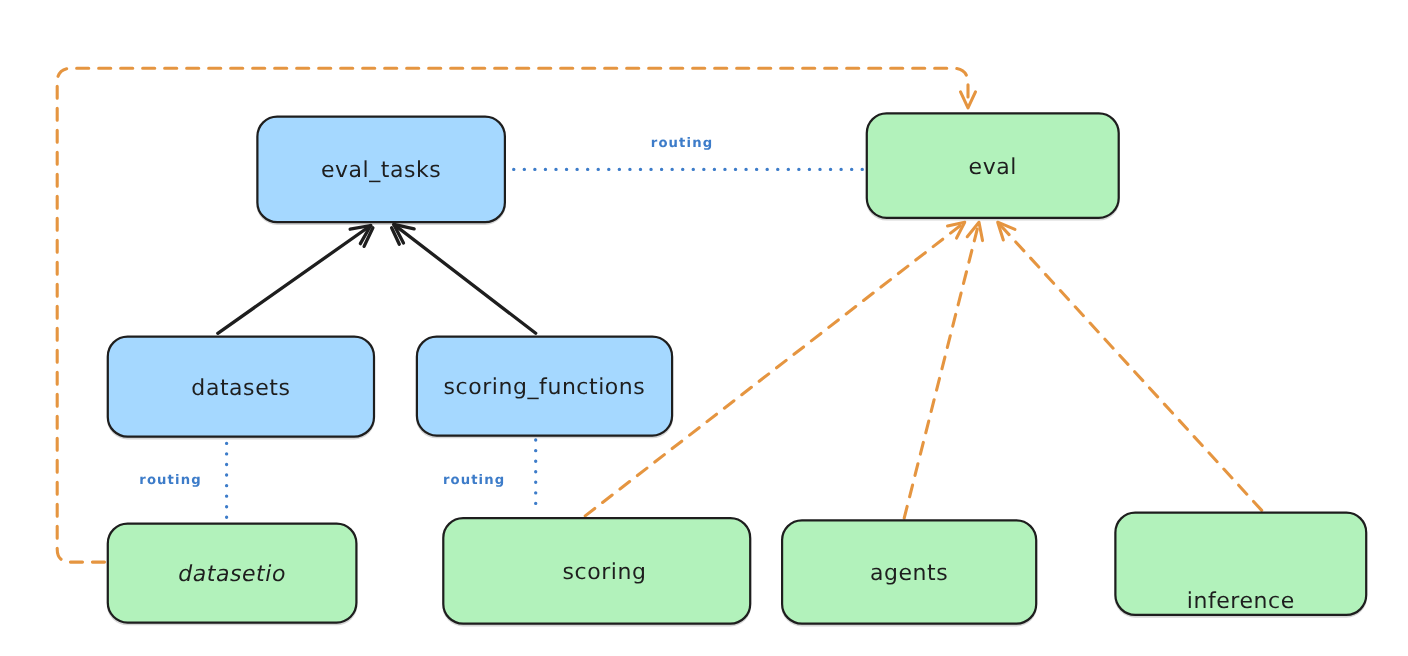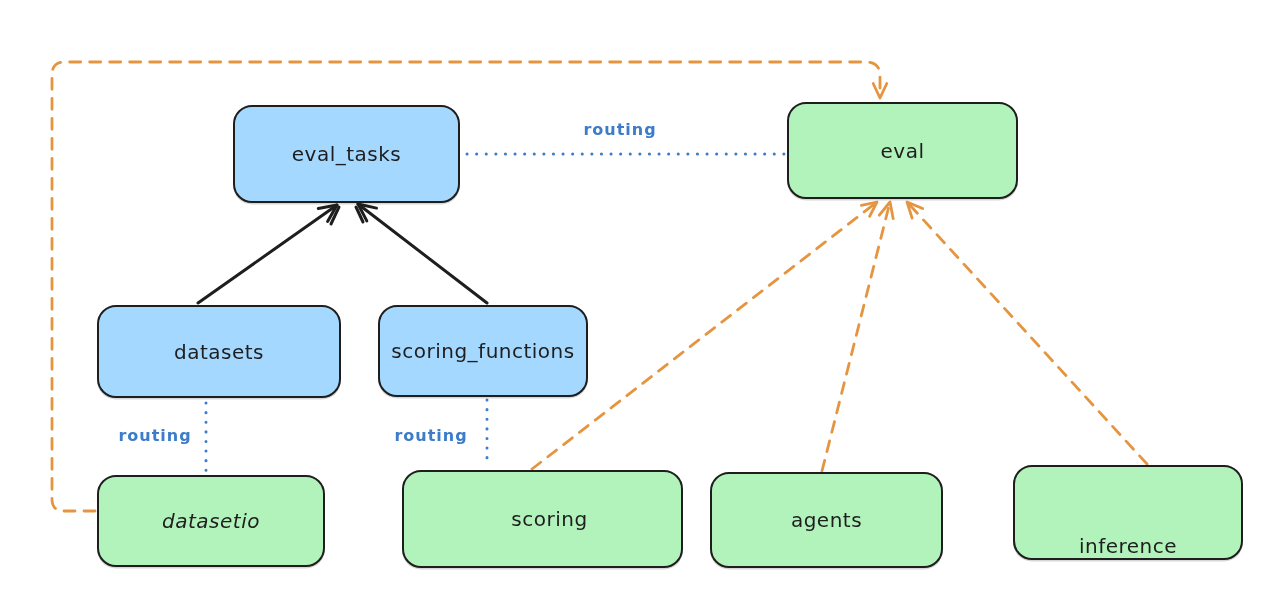--- a/index.html
+++ b/index.html
@@ -38,21 +38,21 @@
     font-weight: 500;
     color: var(--node-text);
     letter-spacing: 0.5px;
     box-shadow: 0 1.5px 0 rgba(30,30,30,0.18);
   }
   .node.blue  { background: var(--blue-node-fill); }
   .node.green { background: var(--green-node-fill); }
   .edge-label {
     position: absolute;
     color: var(--routing-blue);
-    font-size: 16px;
+    font-size: 12px;
     font-weight: 600;
     letter-spacing: 1px;
     text-align: center;
     line-height: 24px;
     white-space: nowrap;
   }
   
   .stroke-black {
     stroke: var(--arrow-black); stroke-width: 3;
     fill: none; stroke-linecap: round; stroke-linejoin: round;
@@ -108,21 +108,21 @@
   </div>
 
   <div class="node green" style="left:787px; top:102px; width:231px; height:97px;">
     <span>eval</span>
   </div>
 
   <div class="node blue" style="left:97px; top:305px; width:244px; height:93px;">
     <span>datasets</span>
   </div>
 
-  <div class="node blue" style="left:378px; top:305px; width:210px; height:92px;">
+  <div class="node blue" style="left:378px; top:305px; width:234px; height:92px;">
     <span>scoring_functions</span>
   </div>
 
   <div class="node green" style="left:97px; top:475px; width:228px; height:92px;font-style:italic;">
     <span>datasetio</span>
   </div>
 
   <div class="node green" style="left:402px; top:470px; width:281px; height:98px;padding-left:14px;">
     <span>scoring</span>
   </div>

